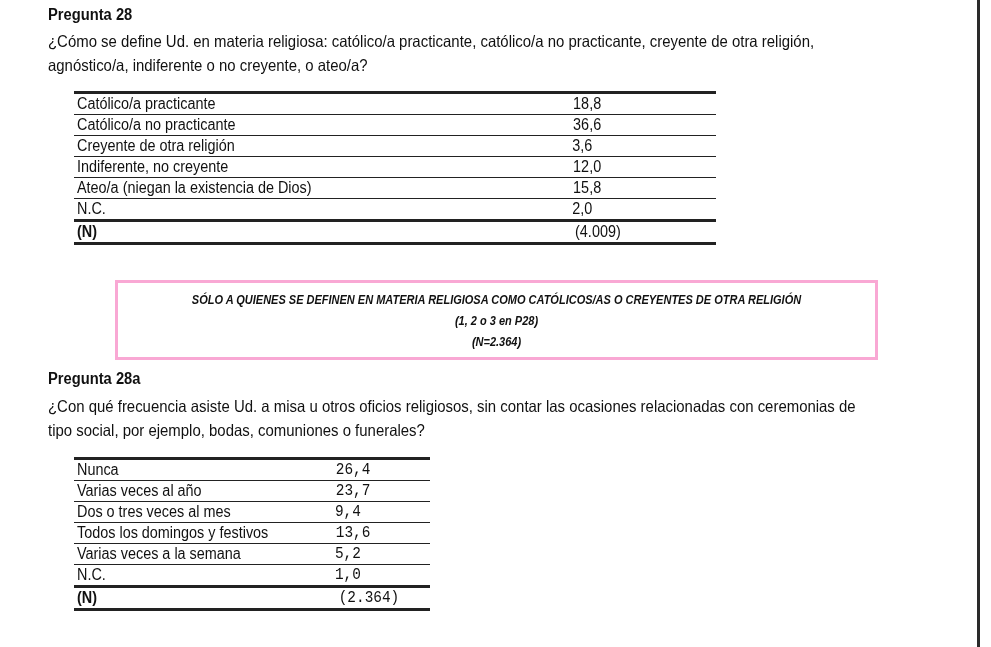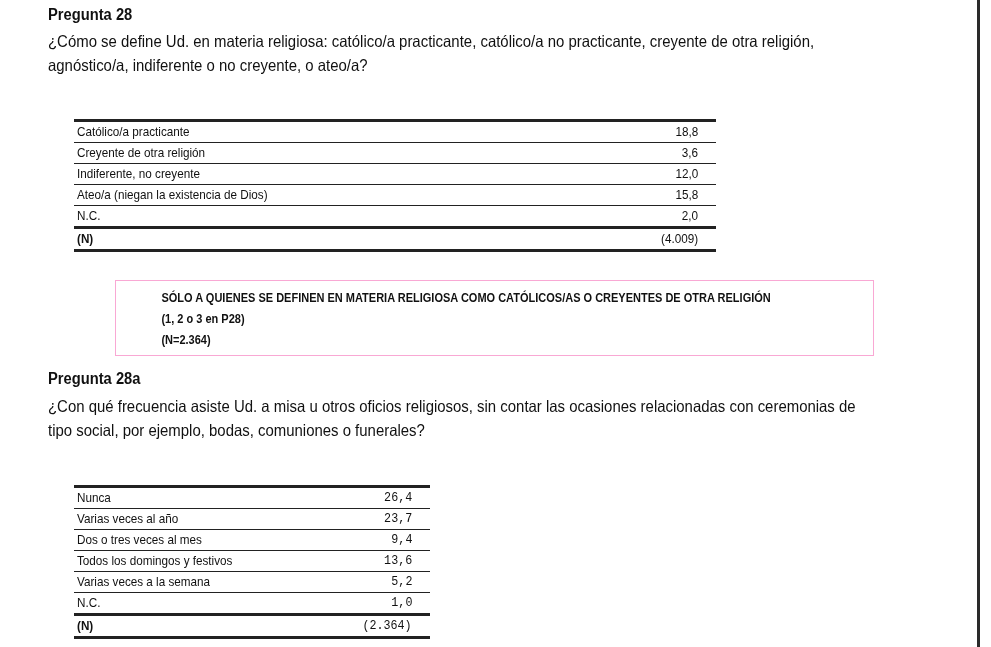--- a/index.html
+++ b/index.html
@@ -41,43 +41,41 @@
       line-height: 24px;
       transform: scaleX(0.905);
       transform-origin: left top;
     }
     .q-text p { margin: 0; white-space: nowrap; }
 
     table.results {
       position: absolute;
       left: 74px;
       border-collapse: collapse;
-      font-size: 13px;
-      margin-top: 28px;
+      font-size: 16px;
     }
     table.results td {
       height: 20px;
       padding: 0 2px 0 3px;
       border-bottom: 1px solid #222;
       line-height: 20px;
       vertical-align: bottom;
       white-space: nowrap;
     }
     table.results tr:first-child td {
       border-top: 3px solid #222;
     }
     table.results td.label span,
     table.results td.value span {
       display: inline-block;
       transform: scaleX(0.9);
     }
     table.results td.label span { transform-origin: left center; }
     table.results td.value span { transform-origin: right center; }
     table.results td.value {
-      text-align: right;
       padding-right: 18px;
     }
     table.results tr.total td {
       border-top: 3px solid #222;
       border-bottom: 3px solid #222;
       font-weight: normal;
     }
     table.results tr.total td.label span { font-weight: bold; }
 
     #t28 { top: 91px; }
@@ -87,24 +85,25 @@
     #t28a { top: 457px; }
     #t28a td.label { width: 250px; }
     #t28a td.value { width: 80px; font-family: Liberation Mono, monospace; }
 
     .filter-box {
       position: absolute;
       left: 115px;
       top: 280px;
       width: 757px;
       height: 74px;
-      border: 1px solid #f9a8d4;
-      text-align: left;
+      border: 3px solid #f9a8d4;
+      text-align: center;
       font-weight: bold;
       font-size: 12.5px;
+      font-style: italic;
     }
     .filter-box div {
       height: 21px;
       line-height: 21px;
       transform: scaleX(0.88);
     }
     .filter-box div:first-child { margin-top: 7px; }
   </style>
 </head>
 <body>
@@ -115,20 +114,24 @@
 <div class="q-text" style="top:29px;">
   <p>¿Cómo se define Ud. en materia religiosa: católico/a practicante, católico/a no practicante, creyente de otra religión,</p>
   <p>agnóstico/a, indiferente o no creyente, o ateo/a?</p>
 </div>
 
 <table class="results" id="t28">
   <tbody>
       <tr>
     <td class="label"><span>Católico/a practicante</span></td>
     <td class="value"><span>18,8</span></td>
+  </tr>
+  <tr>
+    <td class="label"><span>Católico/a no practicante</span></td>
+    <td class="value"><span>36,6</span></td>
   </tr>
   <tr>
     <td class="label"><span>Creyente de otra religión</span></td>
     <td class="value"><span>3,6</span></td>
   </tr>
   <tr>
     <td class="label"><span>Indiferente, no creyente</span></td>
     <td class="value"><span>12,0</span></td>
   </tr>
   <tr>

